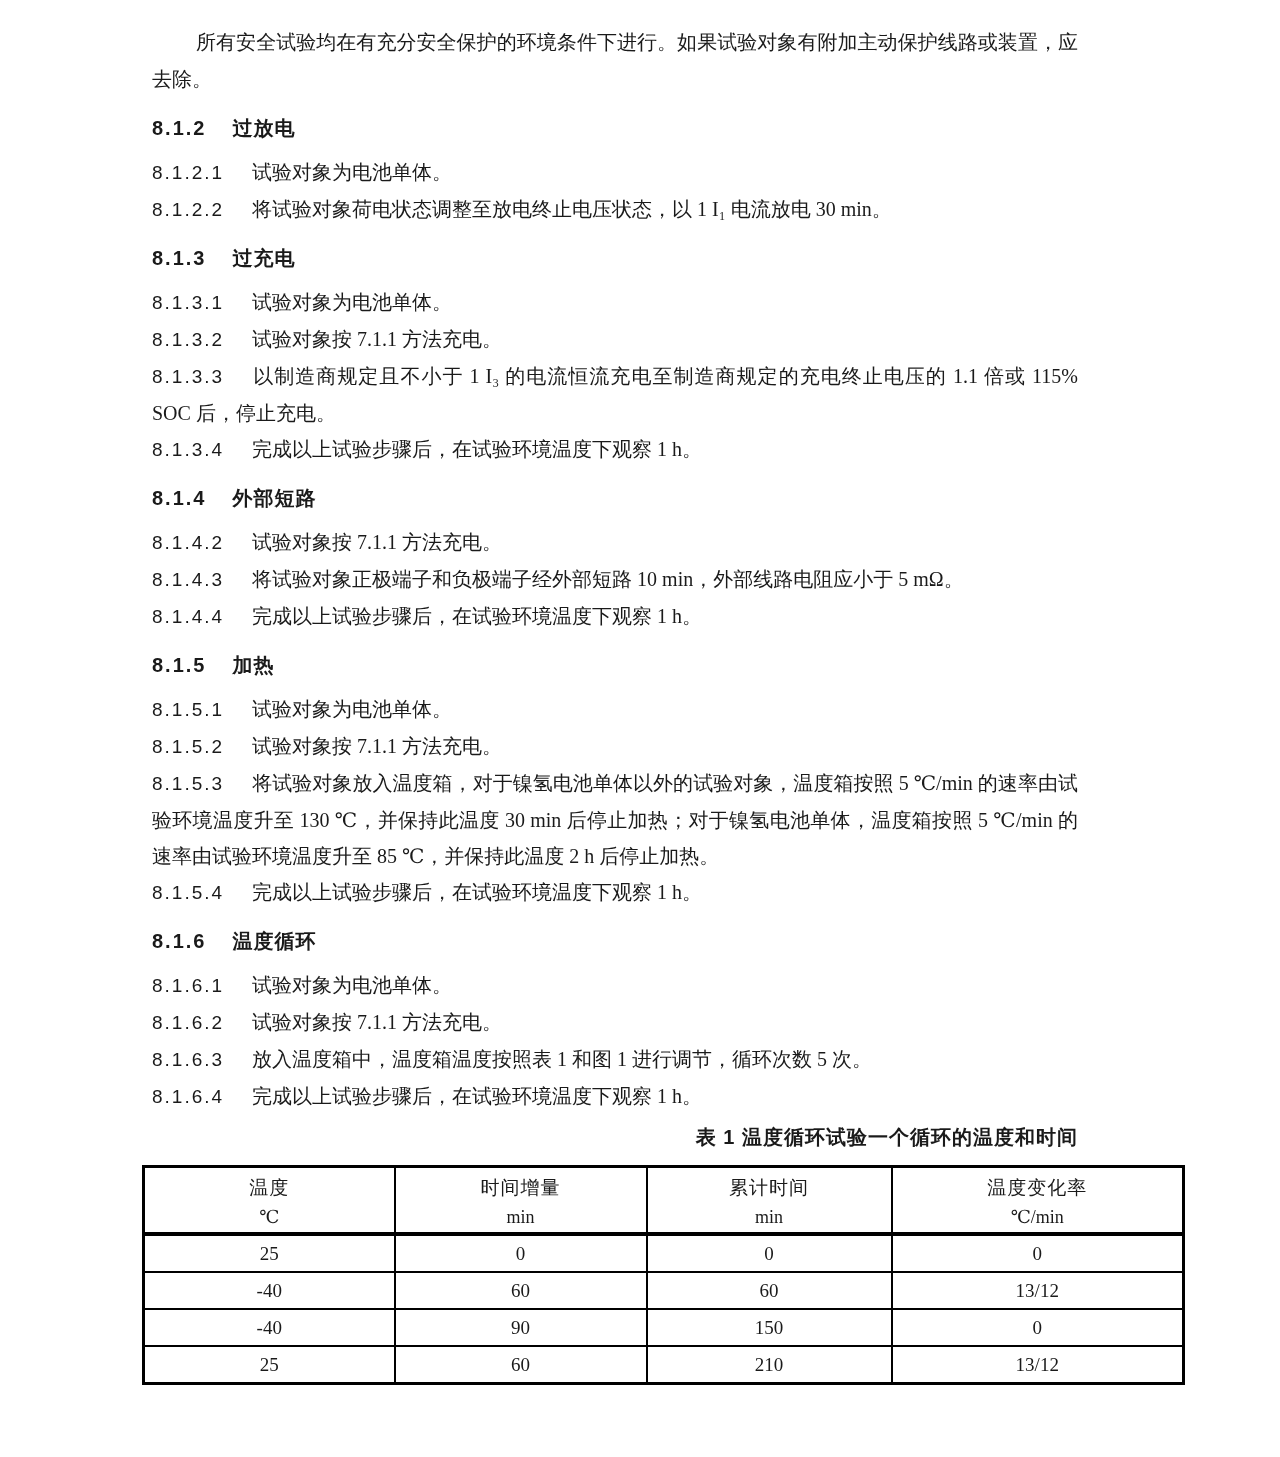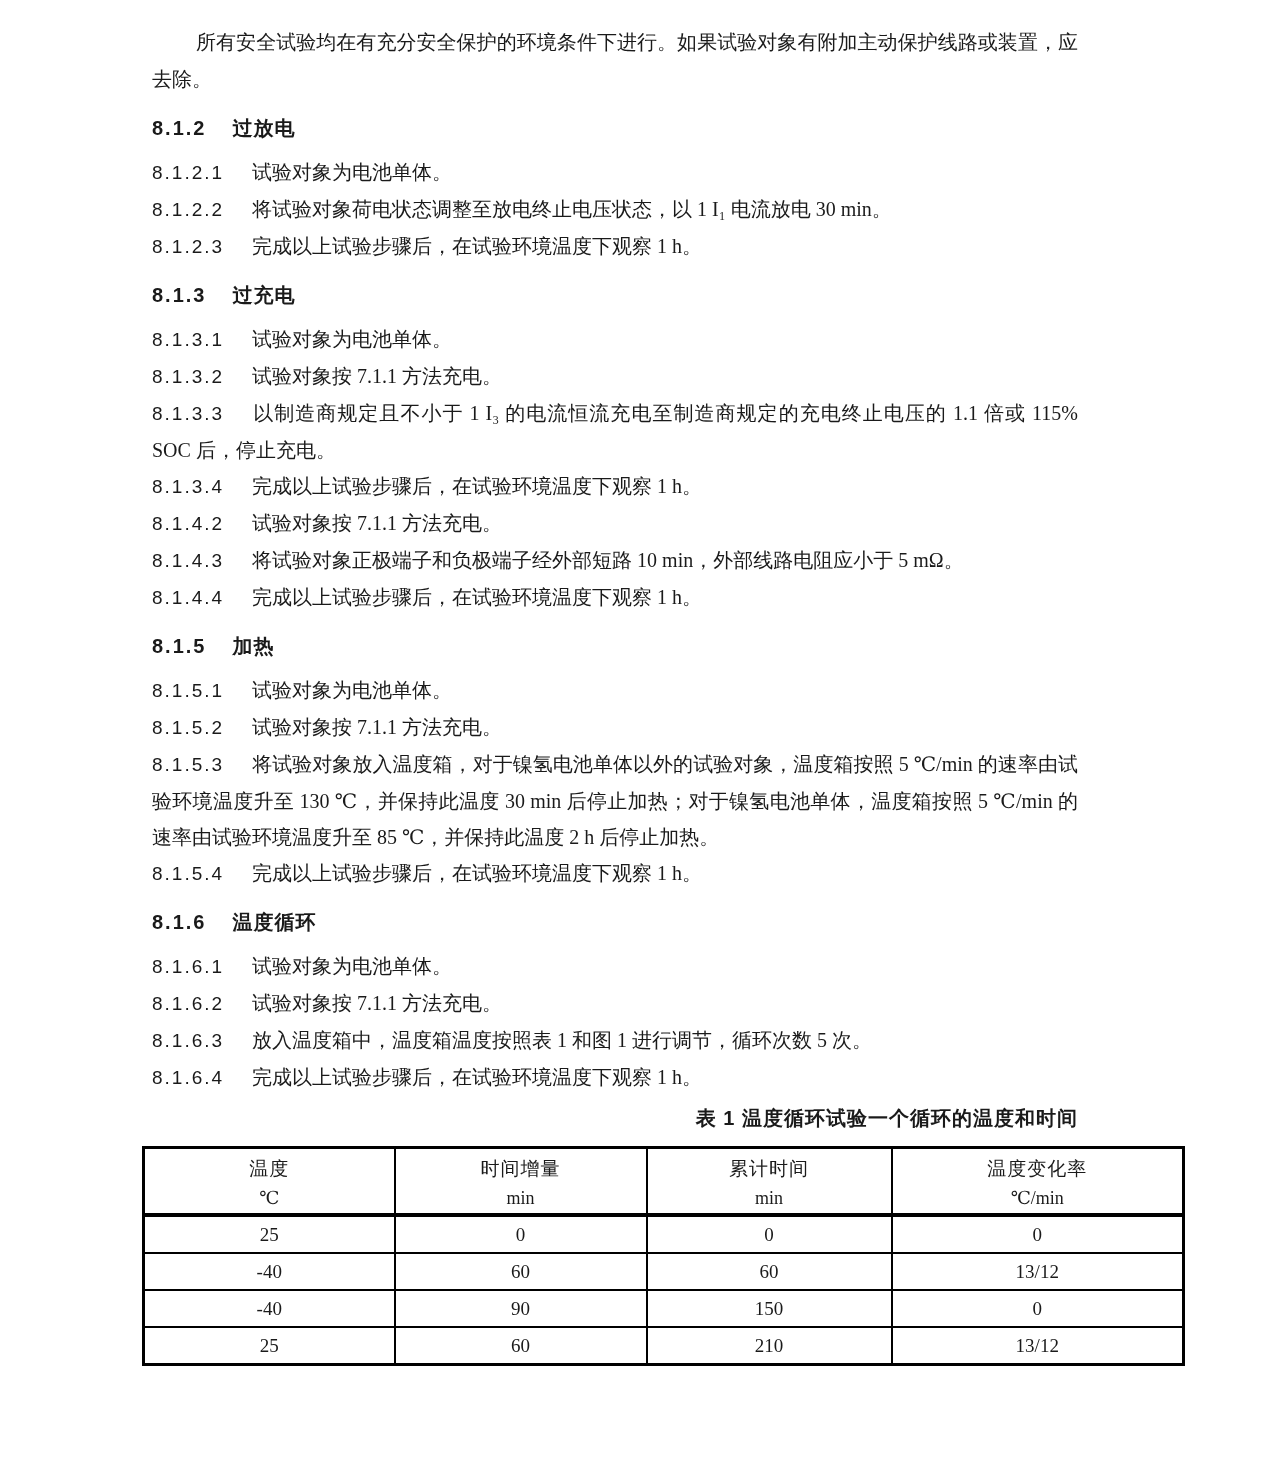--- a/index.html
+++ b/index.html
@@ -114,30 +114,32 @@
 
 <div class="page">
 
   <p class="intro">所有安全试验均在有充分安全保护的环境条件下进行。如果试验对象有附加主动保护线路或装置，应去除。</p>
 
   <h3 class="section-heading">
     <span class="section-number">8.1.2</span><span class="section-title">过放电</span>
   </h3>
   <p class="clause"><span class="clause-num">8.1.2.1</span><span class="clause-text">试验对象为电池单体。</span></p>
   <p class="clause"><span class="clause-num">8.1.2.2</span><span class="clause-text">将试验对象荷电状态调整至放电终止电压状态，以 1 I₁ 电流放电 30 min。</span></p>
-  <p class="clause"><span class="clause-num">8.1.2.3</span><span class="clause-text">完成以上试验步骤后，在试验环境温度下观察 1 h。</span></p>
 
   <h3 class="section-heading">
     <span class="section-number">8.1.3</span><span class="section-title">过充电</span>
   </h3>
   <p class="clause"><span class="clause-num">8.1.3.1</span><span class="clause-text">试验对象为电池单体。</span></p>
   <p class="clause"><span class="clause-num">8.1.3.2</span><span class="clause-text">试验对象按 7.1.1 方法充电。</span></p>
   <p class="clause"><span class="clause-num">8.1.3.3</span><span class="clause-text">以制造商规定且不小于 1 I₃ 的电流恒流充电至制造商规定的充电终止电压的 1.1 倍或 115% SOC 后，停止充电。</span></p>
   <p class="clause"><span class="clause-num">8.1.3.4</span><span class="clause-text">完成以上试验步骤后，在试验环境温度下观察 1 h。</span></p>
 
+  <h3 class="section-heading">
+    <span class="section-number">8.1.4</span><span class="section-title">外部短路</span>
+  </h3>
   <p class="clause"><span class="clause-num">8.1.4.2</span><span class="clause-text">试验对象按 7.1.1 方法充电。</span></p>
   <p class="clause"><span class="clause-num">8.1.4.3</span><span class="clause-text">将试验对象正极端子和负极端子经外部短路 10 min，外部线路电阻应小于 5 mΩ。</span></p>
   <p class="clause"><span class="clause-num">8.1.4.4</span><span class="clause-text">完成以上试验步骤后，在试验环境温度下观察 1 h。</span></p>
 
   <h3 class="section-heading">
     <span class="section-number">8.1.5</span><span class="section-title">加热</span>
   </h3>
   <p class="clause"><span class="clause-num">8.1.5.1</span><span class="clause-text">试验对象为电池单体。</span></p>
   <p class="clause"><span class="clause-num">8.1.5.2</span><span class="clause-text">试验对象按 7.1.1 方法充电。</span></p>
   <p class="clause"><span class="clause-num">8.1.5.3</span><span class="clause-text">将试验对象放入温度箱，对于镍氢电池单体以外的试验对象，温度箱按照 5 ℃/min 的速率由试验环境温度升至 130 ℃，并保持此温度 30 min 后停止加热；对于镍氢电池单体，温度箱按照 5 ℃/min 的速率由试验环境温度升至 85 ℃，并保持此温度 2 h 后停止加热。</span></p>

